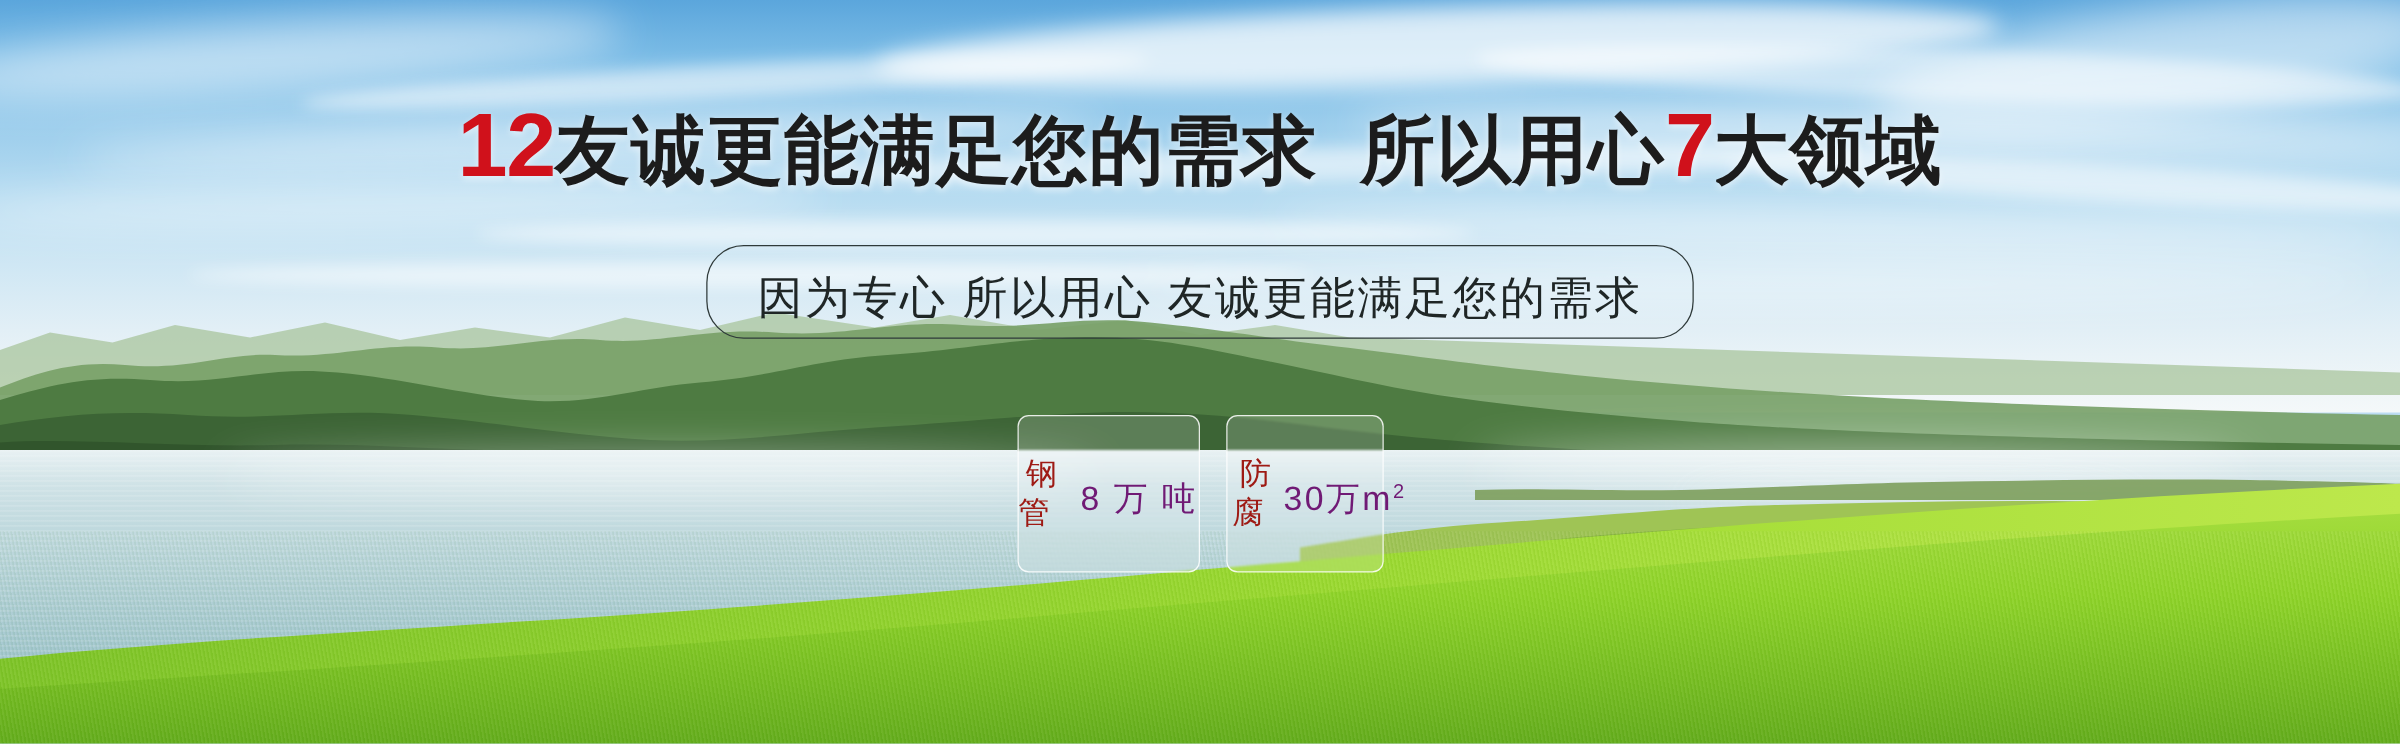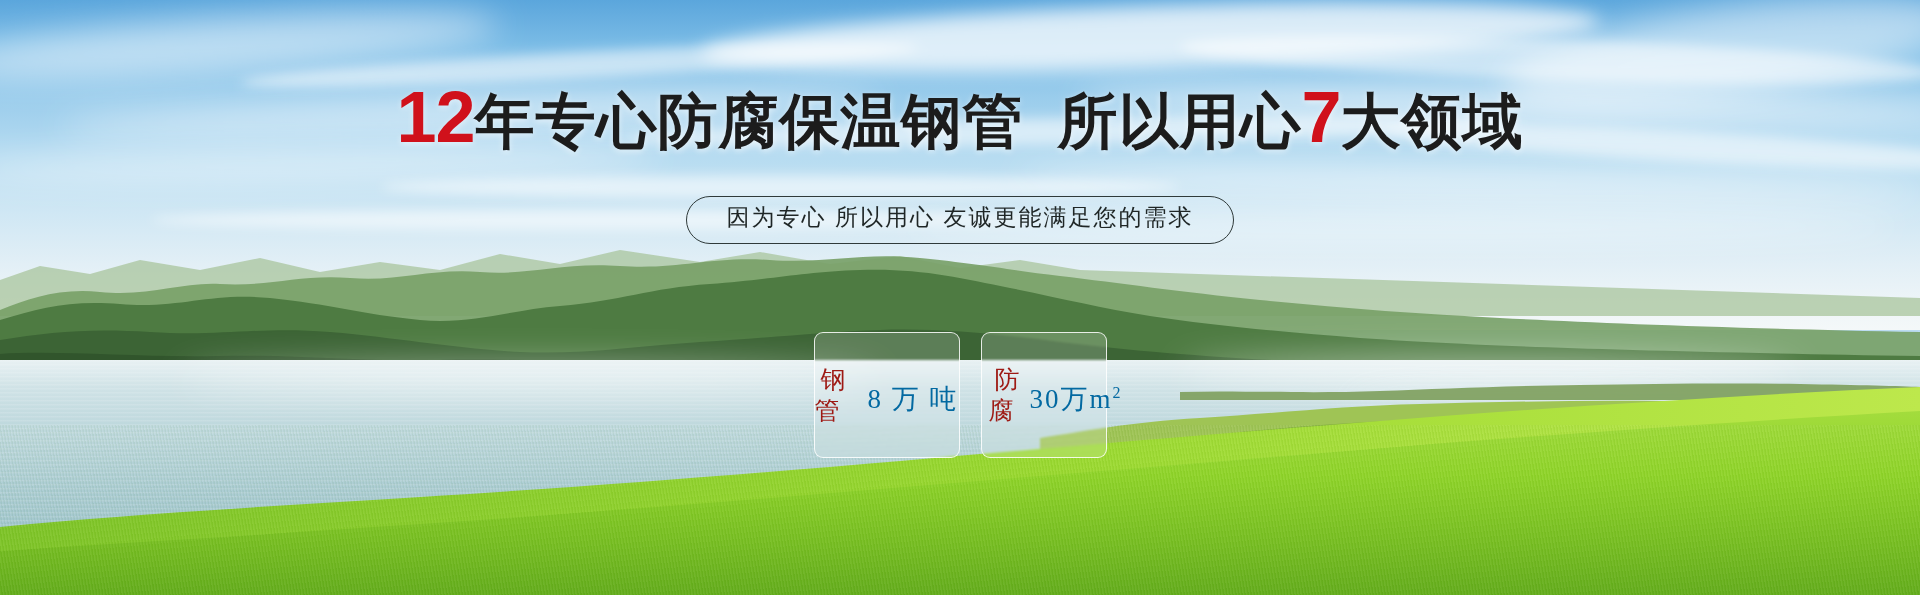--- a/index.html
+++ b/index.html
@@ -116,24 +116,24 @@
   }
   .headline .hl-gap { display:inline-block; width:34px; }
 
   .subtitle-wrap {
     position:absolute;
     top:196px; left:0; width:1920px;
     text-align:center;
   }
   .subtitle {
     display:inline-block;
-    padding:7px 40px 11px;
+    padding:19px 40px 11px;
     border:1.6px solid #2f3a3a;
     border-radius:30px;
-    font-size:23px;
+    font-size:36px;
     color:#1f2626;
     letter-spacing:2px;
     line-height:1.2;
     white-space:nowrap;
     background:transparent;
   }
 
   .cards {
     position:absolute;
     top:332px; left:0; width:1920px;
@@ -156,24 +156,24 @@
   .card .c-label {
     font-size:25px;
     color:#9e1a14;
     letter-spacing:6px;
     text-indent:6px;
     line-height:1.25;
     font-family:"Liberation Serif","DejaVu Serif",serif;
   }
   .card .c-value {
     font-size:27px;
-    color:#0369a1;
+    color:#701a75;
     letter-spacing:2px;
     line-height:1.25;
-    font-family:Liberation Serif, serif;
+    font-family:Liberation Sans, sans-serif;
     white-space:nowrap;
     margin-top:10px;
   }
   .card .c-value sup {
     font-size:16px;
     vertical-align:super;
     line-height:0;
   }
   .card.wide { width:126px;padding-left:24px; }
 </style>
@@ -296,21 +296,21 @@
 
   <div class="marsh" style="left:0; top:520px; width:420px; height:60px; z-index:19;">
     <svg viewBox="0 0 420 60" preserveAspectRatio="none">
       <path d="M0,18 C60,14 140,16 220,24 C290,31 360,42 420,52 L420,60 L0,60 Z" fill="#86c92b" opacity="0.9"></path>
     </svg>
   </div>
 
   <div class="content">
 
     <div class="headline">
-      <span class="hl-red">12</span><span>年专心防腐保温钢管</span><span class="hl-gap"></span><span>所以用心</span><span class="hl-red">7</span><span>大领域</span>
+      <span class="hl-red">12</span><span>友诚更能满足您的需求</span><span class="hl-gap"></span><span>所以用心</span><span class="hl-red">7</span><span>大领域</span>
     </div>
 
     <div class="subtitle-wrap">
       <div class="subtitle">因为专心  所以用心   友诚更能满足您的需求</div>
     </div>
 
     <div class="cards">
 
       <div class="card">
         <div class="c-label">钢 管</div>

